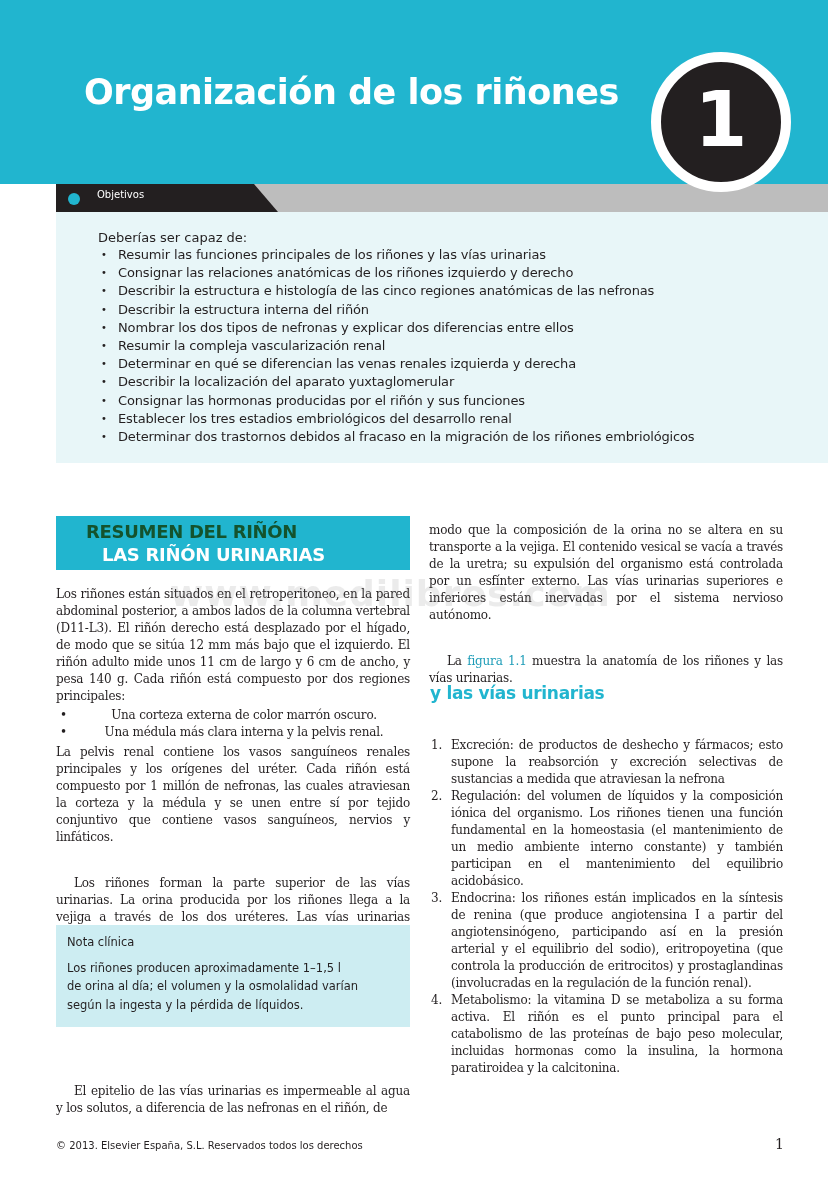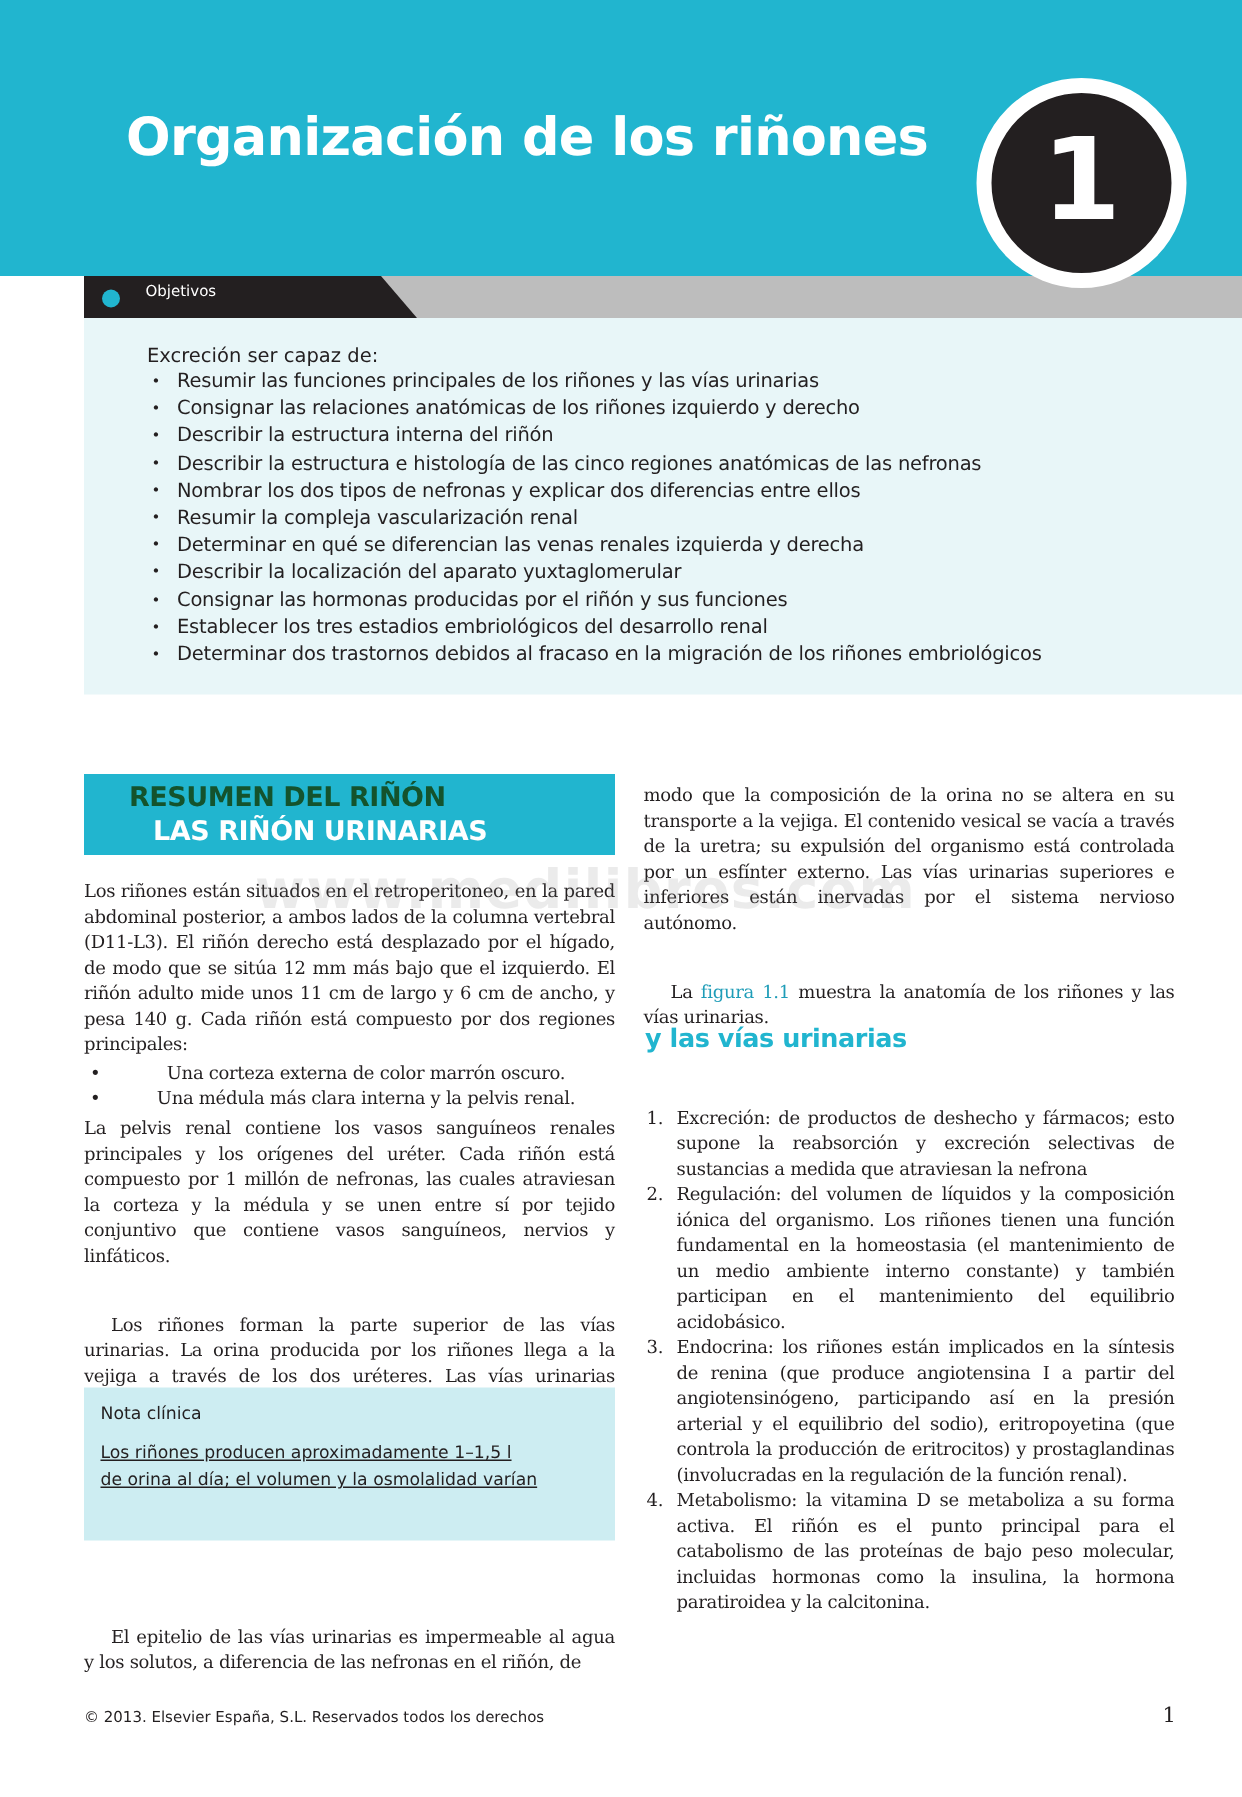--- a/index.html
+++ b/index.html
@@ -32,21 +32,21 @@
   .left-col { left: 56px; width: 354px; }
   .right-col { left: 429px; width: 354px; }
 
   .bullets { list-style: none; margin: 2px 0 3px 0; text-align: center; }
   .bullets li { position: relative; padding-left: 22px; }
   .bullets li::before { content: "•"; position: absolute; left: 4px; }
 
   .note-box { position: absolute; left: 56px; top: 925px; width: 354px; height: 102px; background: #cdedf2; }
   .note-title { position: absolute; left: 67px; top: 935px; font-family: "DejaVu Sans", sans-serif; font-size: 11.5px; color: #231f20; }
   .note-text { position: absolute; left: 67px; top: 959px; width: 330px; font-family: "DejaVu Sans", sans-serif; font-size: 11.5px; line-height: 18.3px; color: #231f20; }
-  .note-text span { display: block; white-space: nowrap; text-decoration: underline; }
+  .note-text span { display: block; white-space: nowrap; }
 
   .sub-head { position: absolute; left: 430px; top: 681px; font-family: "DejaVu Sans", sans-serif; font-weight: bold; font-size: 17px; line-height: 25px; color: #21b5cf; letter-spacing: -0.3px; }
 
   .num-list { list-style: none; }
   .num-list li { position: relative; padding-left: 22px; text-align: justify; }
   .num-list .n { position: absolute; left: 2px; top: 0; }
 
   .link { color: #1f9db8; }
 
   .watermark { position: absolute; left: 170px; top: 573px; font-family: "DejaVu Sans", sans-serif; font-weight: bold; font-size: 36px; color: rgba(120,120,120,0.15); letter-spacing: 1px; white-space: nowrap; pointer-events: none; }
@@ -61,26 +61,26 @@
 <h1 class="chapter-title">Organización de los riñones</h1>
 <div class="chapter-circle">
   <span class="chapter-num">1</span>
 </div>
 
 <div class="obj-bar"></div>
 <div class="obj-tab"></div>
 <div class="obj-dot"></div>
 <div class="obj-label">Objetivos</div>
 <div class="obj-box"></div>
-<div class="obj-intro">Excreción ser capaz de:</div>
+<div class="obj-intro">Deberías ser capaz de:</div>
 <ul class="obj-list">
   <li>Resumir las funciones principales de los riñones y las vías urinarias</li>
   <li>Consignar las relaciones anatómicas de los riñones izquierdo y derecho</li>
+  <li>Describir la estructura e histología de las cinco regiones anatómicas de las nefronas</li>
   <li>Describir la estructura interna del riñón</li>
-  <li>Describir la estructura e histología de las cinco regiones anatómicas de las nefronas</li>
   <li>Nombrar los dos tipos de nefronas y explicar dos diferencias entre ellos</li>
   <li>Resumir la compleja vascularización renal</li>
   <li>Determinar en qué se diferencian las venas renales izquierda y derecha</li>
   <li>Describir la localización del aparato yuxtaglomerular</li>
   <li>Consignar las hormonas producidas por el riñón y sus funciones</li>
   <li>Establecer los tres estadios embriológicos del desarrollo renal</li>
   <li>Determinar dos trastornos debidos al fracaso en la migración de los riñones embriológicos</li>
 </ul>
 
 <div class="sec-head"></div>
@@ -95,20 +95,21 @@
   </ul>
   <p>La pelvis renal contiene los vasos sanguíneos renales principales y los orígenes del uréter. Cada riñón está compuesto por 1 millón de nefronas, las cuales atraviesan la corteza y la médula y se unen entre sí por tejido conjuntivo que contiene vasos sanguíneos, nervios y linfáticos.</p>
   <p class="indent">Los riñones forman la parte superior de las vías urinarias. La orina producida por los riñones llega a la vejiga a través de los dos uréteres. Las vías urinarias inferiores están compuestas por la vejiga y la uretra.</p>
 </div>
 
 <div class="note-box"></div>
 <div class="note-title">Nota clínica</div>
 <div class="note-text">
   <span>Los riñones producen aproximadamente 1–1,5 l</span>
   <span>de orina al día; el volumen y la osmolalidad varían</span>
+  <span>según la ingesta y la pérdida de líquidos.</span>
 </div>
 
 <div class="col left-col" style="top:1054px;">
   <p class="indent">El epitelio de las vías urinarias es impermeable al agua y los solutos, a diferencia de las nefronas en el riñón, de</p>
 </div>
 
 <div class="col right-col" style="top:522px;">
   <p>modo que la composición de la orina no se altera en su transporte a la vejiga. El contenido vesical se vacía a través de la uretra; su expulsión del organismo está controlada por un esfínter externo. Las vías urinarias superiores e inferiores están inervadas por el sistema nervioso autónomo.</p>
   <p class="indent"><span>La </span><span class="link">figura 1.1</span><span> muestra la anatomía de los riñones y las vías urinarias.</span></p>
 </div>

